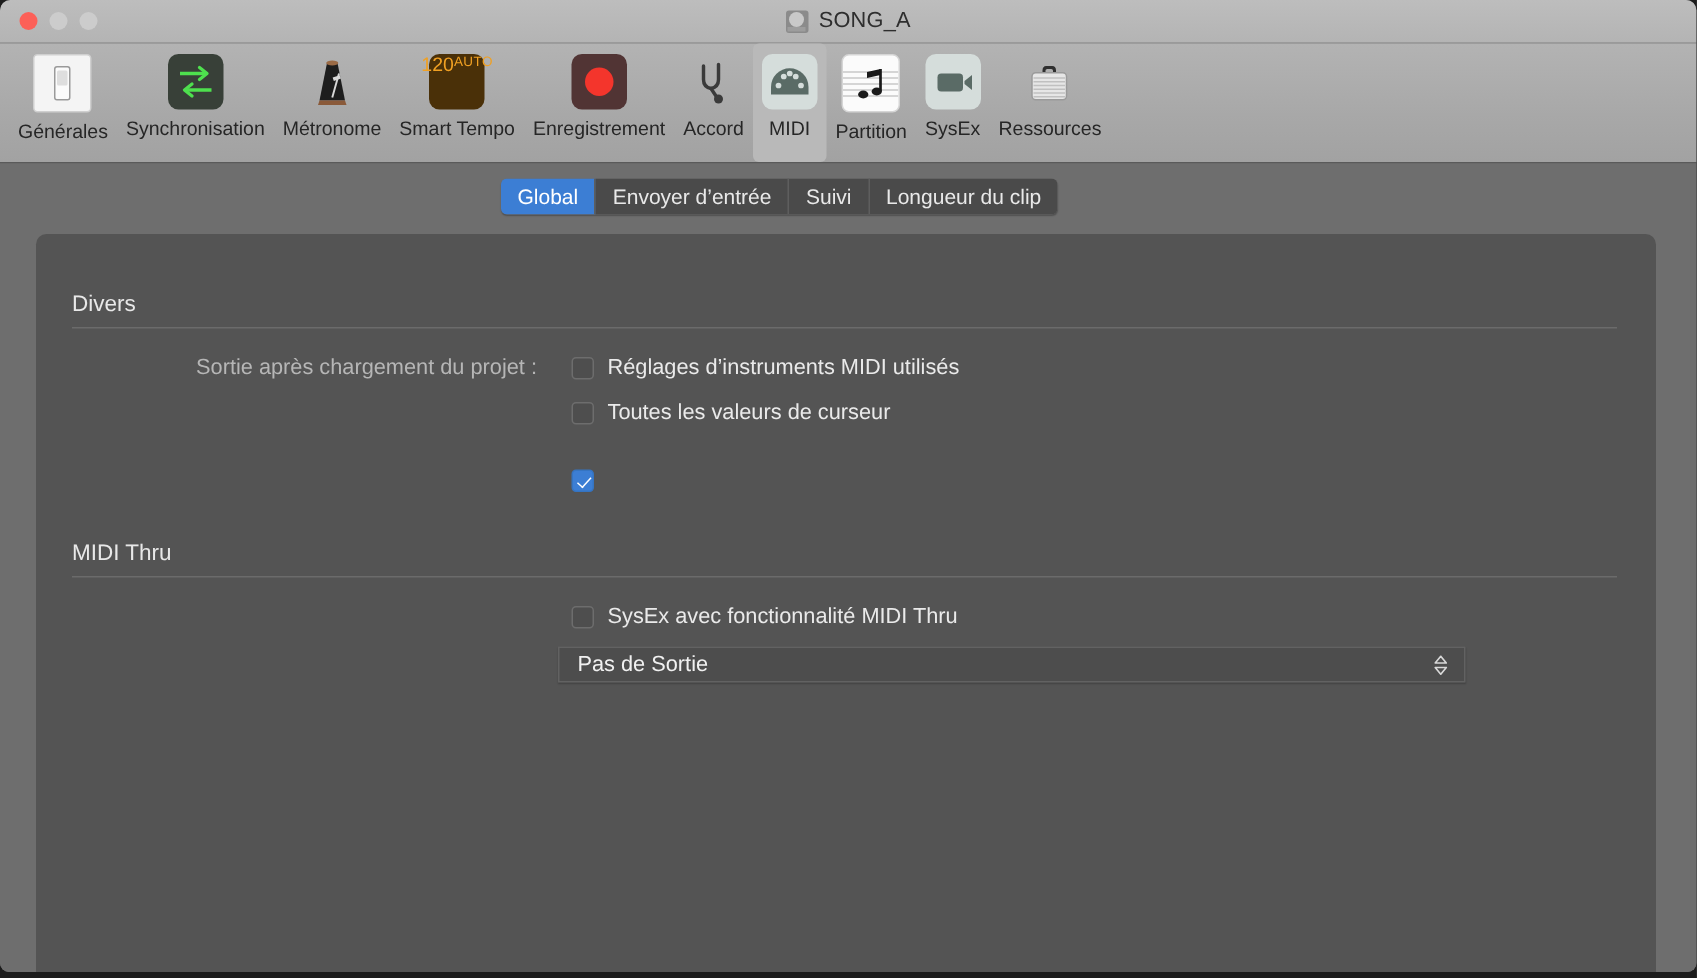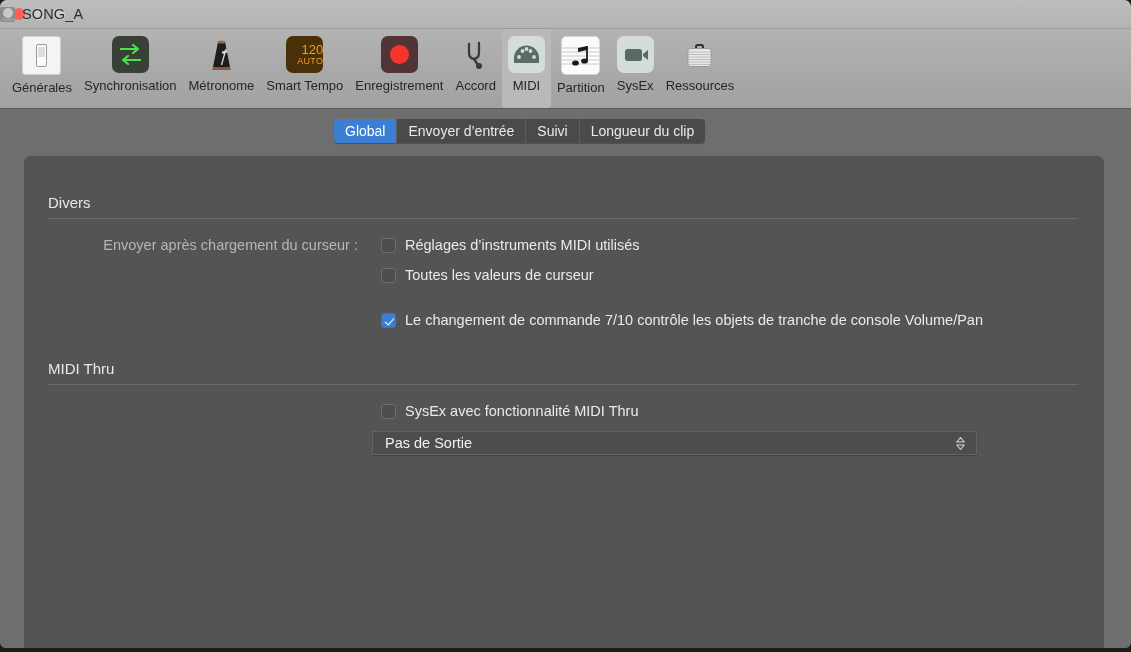--- a/index.html
+++ b/index.html
@@ -49,21 +49,21 @@
   .light.close  { background: #fc6058; }
   .light.min    { background: #cccccc; }
   .light.max    { background: #cccccc; }
 
   .title-group {
     position: absolute;
     left: 0; right: 0; top: 0;
     height: 28px;
     display: flex;
     align-items: center;
-    justify-content: flex-start;
+    justify-content: center;
     gap: 7px;
   }
   .title-icon {
     width: 15px; height: 15px;
     border-radius: 2px;
     background: #8b8b8b;
     position: relative;
     display: inline-block;
     overflow: hidden;
   }
@@ -154,22 +154,22 @@
     border-radius: 7px;
   }
   .ic-sync svg { position: absolute; left: 0; top: 0; }
 
   .ic-metro svg { position: absolute; left: 0; top: 0; }
 
   .ic-tempo {
     background: #4a3008;
     border-radius: 7px;
     display: flex;
-    flex-direction: column;
-    align-items: flex-end;
+    flex-direction: row;
+    align-items: flex-start;
     justify-content: center;
   }
   .ic-tempo .t1 { font-size: 13px; color: #f0a023; line-height: 13px; font-weight: 500; }
   .ic-tempo .t2 { font-size: 9px; color: #f0a023; line-height: 11px; letter-spacing: 0.3px; }
 
   .ic-rec {
     background: #513434;
     border-radius: 7px;
   }
   .ic-rec::before {
@@ -483,30 +483,29 @@
       <div class="seg">Envoyer d’entrée</div>
       <div class="seg">Suivi</div>
       <div class="seg">Longueur du clip</div>
     </div>
 
     <div class="panel">
 
       <div class="section-title" style="left:24px; top:38px;">Divers</div>
       <div class="hr" style="top:62px;"></div>
 
-      <div class="row-label" style="left:0px; top:81px; width:334px;">Envoyer après chargement du curseur :</div>
+      <div class="row-label" style="left:0px; top:81px; width:334px;">Sortie après chargement du projet :</div>
 
       <span class="cb" style="left:357px; top:82px;"></span>
       <span class="cb-text" style="left:381px; top:79px;">Réglages d’instruments MIDI utilisés</span>
 
       <span class="cb" style="left:357px; top:112px;"></span>
       <span class="cb-text" style="left:381px; top:109px;">Toutes les valeurs de curseur</span>
 
       <span class="cb checked" style="left:357px; top:157px;"></span>
-      <span class="cb-text" style="left:381px; top:154px; width:580px;">Le changement de commande 7/10 contrôle les objets de tranche de console Volume/Pan</span>
 
       <div class="section-title" style="left:24px; top:204px;">MIDI Thru</div>
       <div class="hr" style="top:228px;"></div>
 
       <span class="cb" style="left:357px; top:248px;"></span>
       <span class="cb-text" style="left:381px; top:245px;">SysEx avec fonctionnalité MIDI Thru</span>
 
 
       <div class="popup" style="left:348px; top:275px; width:605px;">
         <span class="popup-value">Pas de Sortie</span>

